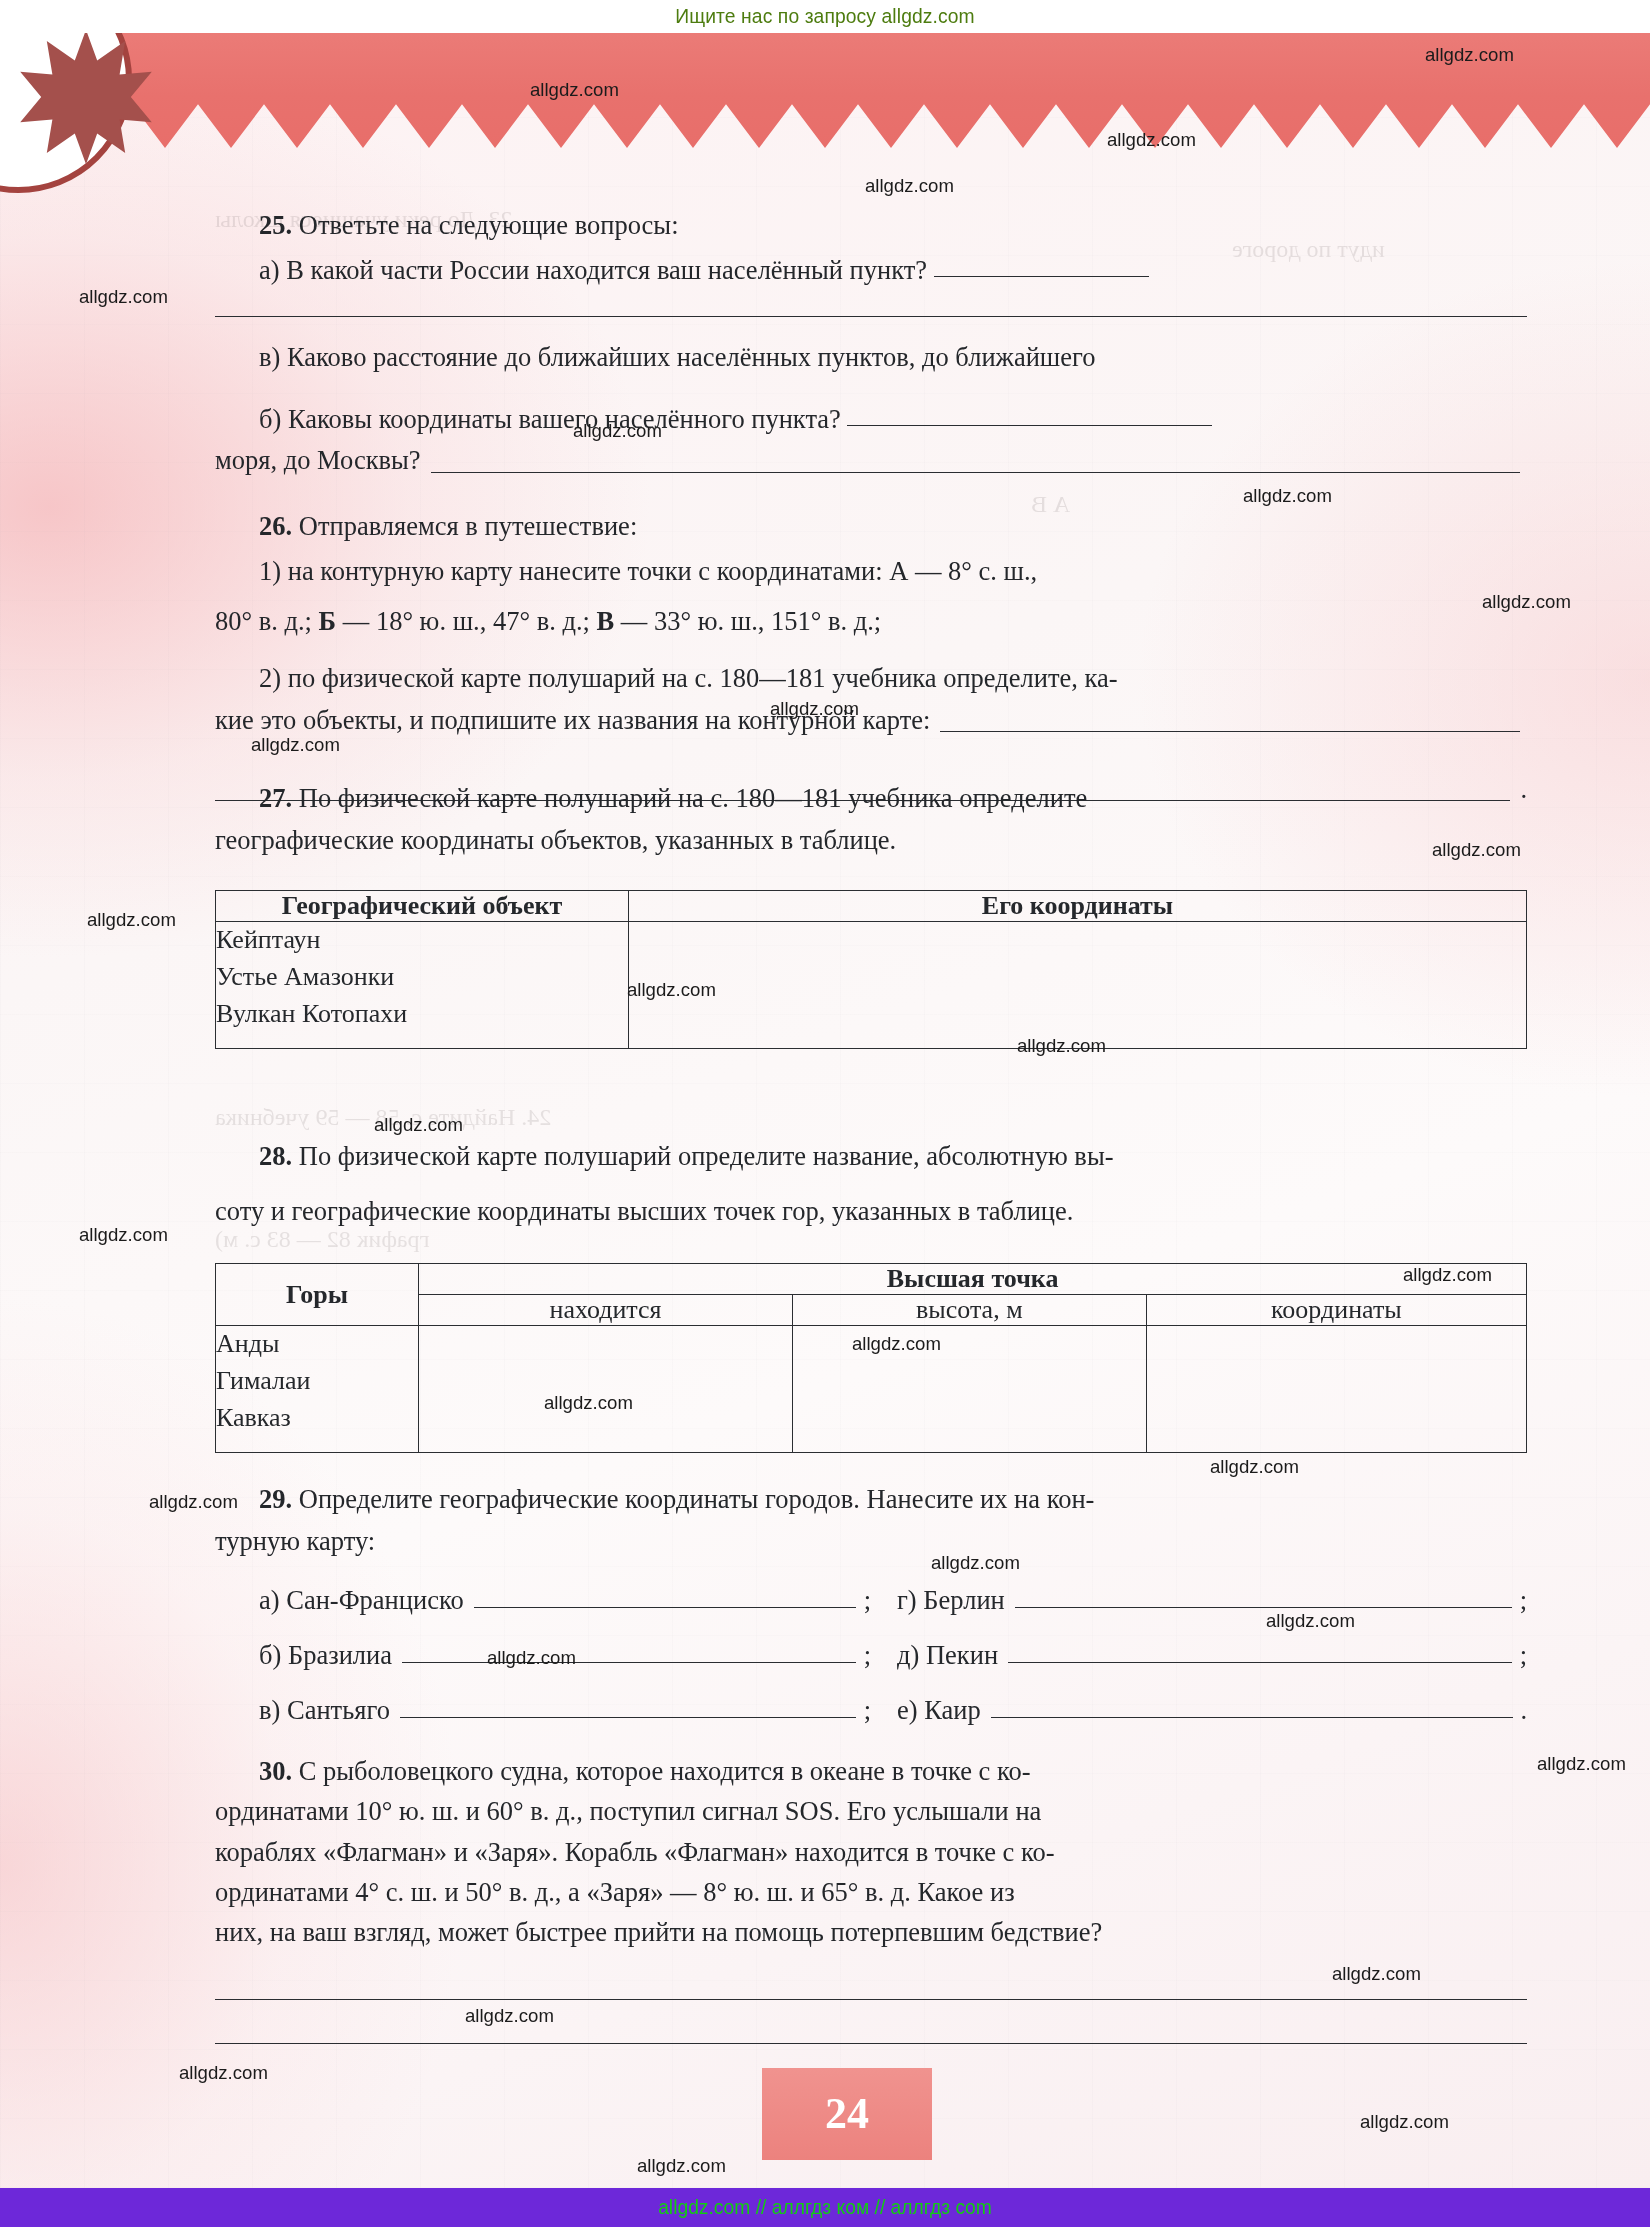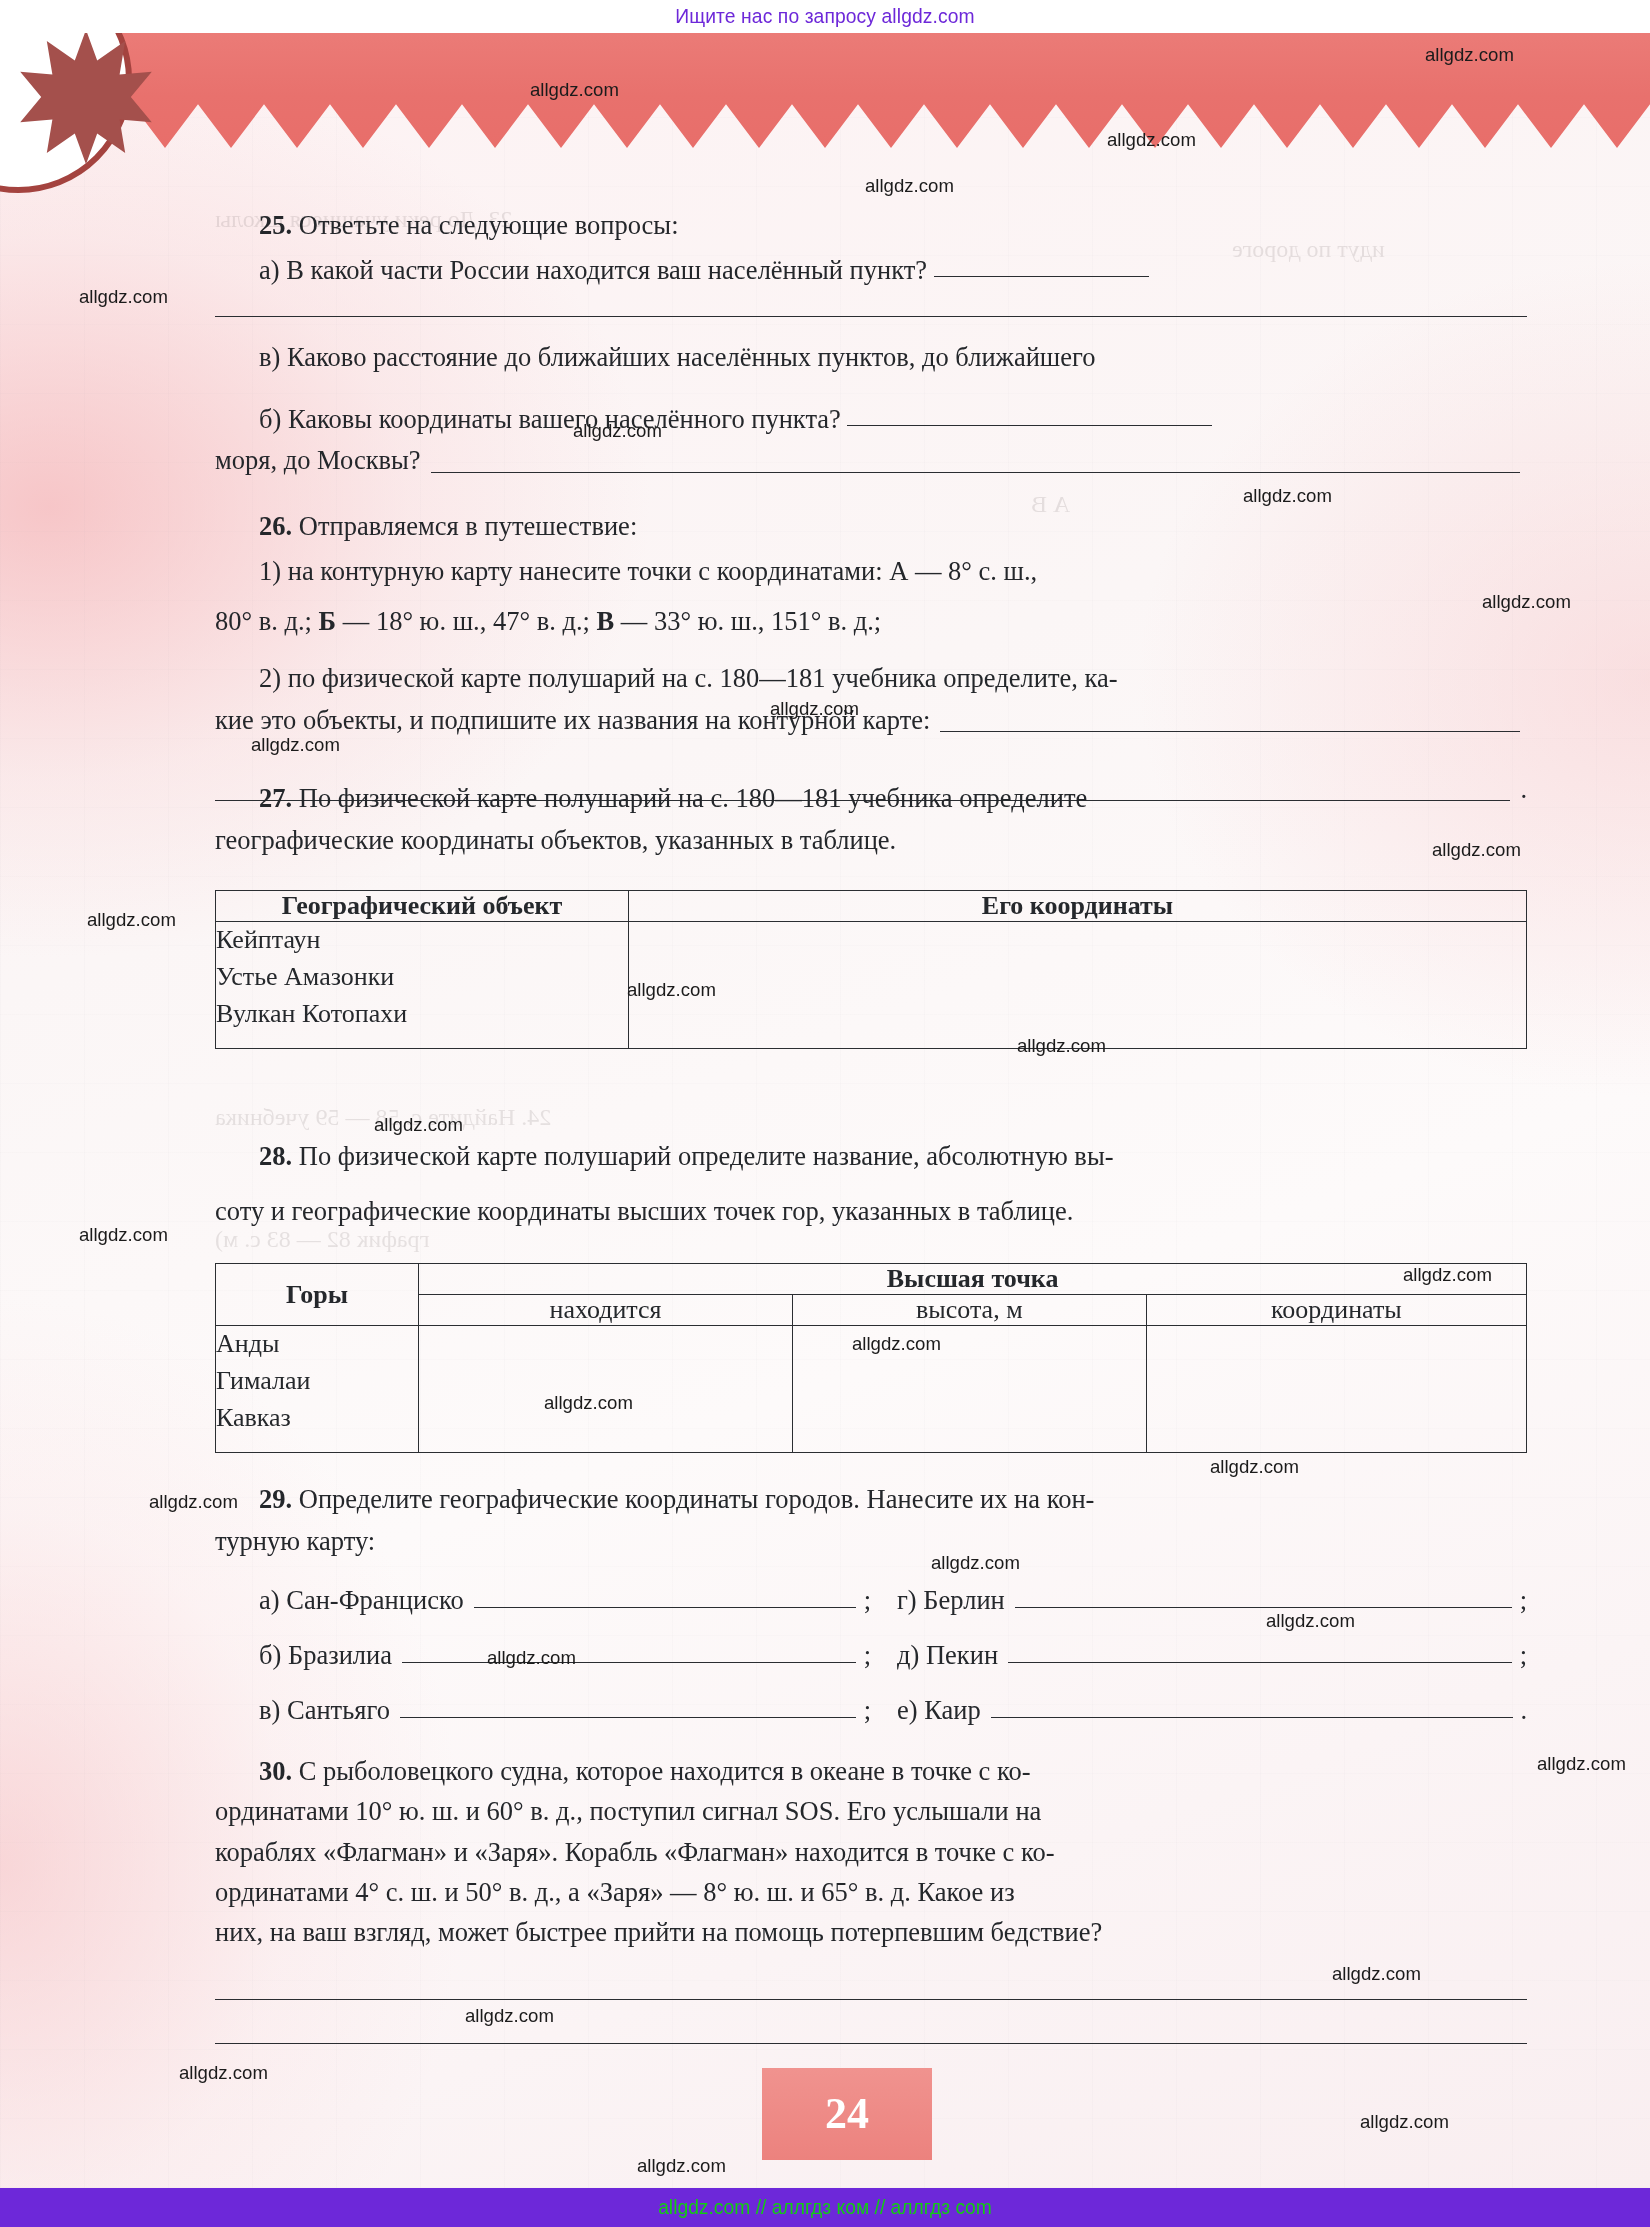--- a/index.html
+++ b/index.html
@@ -24,21 +24,21 @@
     left: 0; top: 0;
     width: 1650px;
     height: 33px;
     background: #ffffff;
     text-align: center;
     z-index: 60;
   }
   .promo-text {
     font-family: "Liberation Sans", sans-serif;
     font-size: 19.3px;
-    color: #6d28d9;
+    color: #4d7c0f;
     line-height: 33px;
     letter-spacing: 0.1px;
     white-space: nowrap;
   }
 
   
   .sheet {
     position: absolute;
     left: 0; top: 33px;
     width: 1650px;

